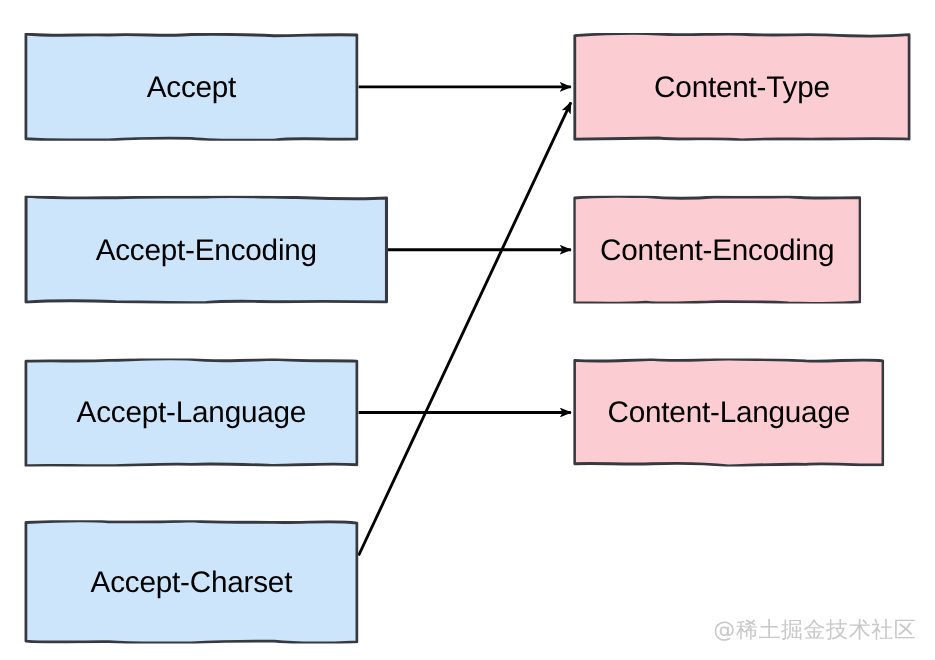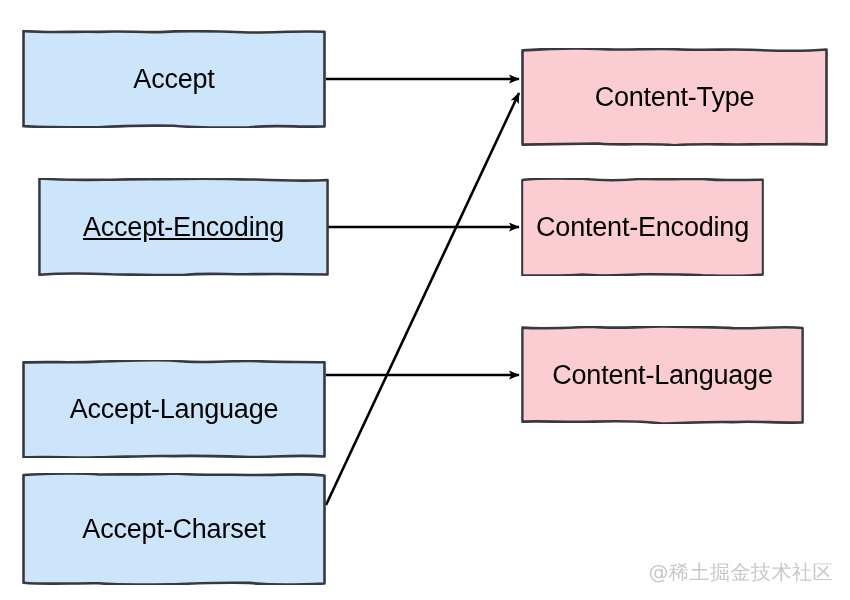--- a/index.html
+++ b/index.html
@@ -80,49 +80,49 @@
       </g>
   </svg>
 
   <div class="node-box" id="node-accept" style="left: 22px; top: 30px; width: 304px; height: 98px;">
     <svg class="node-shape" preserveAspectRatio="none" viewBox="0 0 304 98">
         <path d="M 1.5 0.8777323388203018 C 27.8375 3.4067798353909464, 54.175 0.9890620713305899, 76.75 1.8480692729766803 C 103.0875 0.41442901234567886, 129.425 3.534056927297668, 152 1.3466469478737997 C 178.3375 0.9563374485596707, 204.675 1.4244221536351165, 227.25 2.4901320301783265 C 253.5875 2.465838477366255, 279.925 0.8934910836762688, 302.5 1.7951911865569274 L 302.5 96.5 C 276.1625 97.37626543209876, 249.825 94.37459705075446, 227.25 97.37849108367627 C 200.9125 97.52095164609054, 174.575 98.10107338820302, 152 95.75669838820302 C 125.6625 95.3332304526749, 99.325 95.70625342935529, 76.75 97.24647976680384 C 50.4125 97.04643518518519, 24.075000000000003 97.82347050754458, 1.5 96.1645018861454 Z" fill="#cce5fa" stroke="#36393f" stroke-width="2.6" stroke-linejoin="round"></path>
       </svg>
     <span class="node-label">Accept</span>
   </div>
 
-  <div class="node-box" id="node-accept-encoding" style="left: 38px; top: 178px; width: 291px; height: 98px; text-decoration: underline;">
+  <div class="node-box" id="node-accept-encoding" style="left: 22px; top: 178px; width: 331px; height: 98px;">
     <svg class="node-shape" preserveAspectRatio="none" viewBox="0 0 304 98">
         <path d="M 1.5 0.5167335390946501 C 27.8375 2.5071073388203016, 54.175 1.9351714677640603, 76.75 1.7298173868312758 C 103.0875 0.6928429355281207, 129.425 1.4619564471879287, 152 1.0433641975308643 C 178.3375 0.09061556927297665, 204.675 1.3452229080932785, 227.25 1.5740406378600822 C 253.5875 2.5337585733882033, 279.925 3.418304183813443, 302.5 2.0385133744855968 L 302.5 96.5 C 276.1625 96.05560528120714, 249.825 95.71453360768176, 227.25 96.15344907407408 C 200.9125 96.8894890260631, 174.575 94.46724451303155, 152 97.03551440329218 C 125.6625 97.46874314128944, 99.325 96.50977023319616, 76.75 96.20137602880658 C 50.4125 95.22670096021947, 24.075000000000003 94.87544410150892, 1.5 96.76770061728395 Z" fill="#cce5fa" stroke="#36393f" stroke-width="2.6" stroke-linejoin="round"></path>
       </svg>
     <span class="node-label">Accept-Encoding</span>
   </div>
 
-  <div class="node-box" id="node-accept-language" style="left: 22px; top: 326px; width: 304px; height: 98px; margin-top: 34px;">
+  <div class="node-box" id="node-accept-language" style="left: 22px; top: 326px; width: 304px; height: 98px;">
     <svg class="node-shape" preserveAspectRatio="none" viewBox="0 0 304 98">
         <path d="M 1.5 2.3557347393689985 C 27.8375 1.6074348422496574, 54.175 2.881280864197531, 76.75 1.611565500685871 C 103.0875 0.9712568587105624, 129.425 -0.6101440329218106, 152 0.7400814471879286 C 178.3375 3.624893689986283, 204.675 1.2660236625514405, 227.25 0.6579492455418381 C 253.5875 2.601678669410151, 279.925 1.5431172839506173, 302.5 2.2818355624142663 L 302.5 96.5 C 276.1625 94.7349451303155, 249.825 97.05447016460906, 227.25 97.12840706447187 C 200.9125 96.25802640603567, 174.575 95.23341563786008, 152 96.11433041838134 C 125.6625 95.20425582990397, 99.325 97.31328703703704, 76.75 97.35627229080933 C 50.4125 97.80696673525377, 24.075000000000003 96.32741769547324, 1.5 97.3708993484225 Z" fill="#cce5fa" stroke="#36393f" stroke-width="2.6" stroke-linejoin="round"></path>
       </svg>
     <span class="node-label">Accept-Language</span>
   </div>
 
   <div class="node-box" id="node-accept-charset" style="left: 22px; top: 473px; width: 304px; height: 112px; border-radius: 29px;">
     <svg class="node-shape" preserveAspectRatio="none" viewBox="0 0 304 112">
         <path d="M 1.5 1.994735939643347 C 27.8375 0.7077623456790122, 54.175 -0.5726097393689988, 76.75 1.4933136145404664 C 103.0875 1.249670781893004, 129.425 1.7177554869684497, 152 0.43679869684499306 C 178.3375 2.7591718106995886, 204.675 1.186824417009602, 227.25 1.941857853223594 C 253.5875 2.6695987654320987, 279.925 -0.3320696159122085, 302.5 2.5251577503429354 L 302.5 110.5 C 276.1625 111.81428497942387, 249.825 112.39440672153636, 227.25 109.90336505486968 C 200.9125 109.62656378600823, 174.575 109.99958676268861, 152 111.3931464334705 C 125.6625 111.33976851851853, 99.325 112.11680384087792, 76.75 110.31116855281208 C 50.4125 109.98723251028807, 24.075000000000003 111.77939128943758, 1.5 109.77409807956104 Z" fill="#cce5fa" stroke="#36393f" stroke-width="2.6" stroke-linejoin="round"></path>
       </svg>
     <span class="node-label">Accept-Charset</span>
   </div>
 
-  <div class="node-box" id="node-content-type" style="left: 521px; top: 30px; width: 307px; height: 98px; margin-top: 18px;">
+  <div class="node-box" id="node-content-type" style="left: 521px; top: 30px; width: 307px; height: 98px;">
     <svg class="node-shape" preserveAspectRatio="none" viewBox="0 0 307 98">
         <path d="M 1.5 2.3897419410150893 C 28.099999999999998 0.6093998628257886, 54.699999999999996 -0.24206275720164627, 77.5 0.9020541838134432 C 104.1 2.641740397805213, 130.7 0.157253086419753, 153.5 1.1203849451303154 C 180.1 2.830562414266118, 206.7 0.7908281893004114, 229.5 1.761400891632373 C 256.1 3.009199245541838, 282.7 3.491995884773663, 305.5 1.5417686899862826 L 305.5 96.5 C 278.9 95.6109842249657, 252.3 96.29408950617284, 229.5 96.3781550068587 C 202.9 96.86925068587105, 176.3 95.43044238683127, 153.5 97.18722650891632 C 126.9 94.81733196159122, 100.30000000000001 97.73438786008231, 77.5 95.4856498628258 C 50.900000000000006 95.68856138545954, 24.300000000000004 96.23925925925926, 1.5 96.59009173525378 Z" fill="#fbcdd2" stroke="#36393f" stroke-width="2.6" stroke-linejoin="round"></path>
       </svg>
     <span class="node-label">Content-Type</span>
   </div>
 
-  <div class="node-box" id="node-content-encoding" style="left: 521px; top: 178px; width: 243px; height: 98px;">
+  <div class="node-box" id="node-content-encoding" style="left: 521px; top: 178px; width: 262px; height: 98px;">
     <svg class="node-shape" preserveAspectRatio="none" viewBox="0 0 307 98">
         <path d="M 1.5 2.0287431412894374 C 28.099999999999998 -0.29027263374485623, 54.699999999999996 0.7040466392318243, 77.5 0.7838022976680383 C 104.1 2.9201543209876544, 130.7 2.485152606310014, 153.5 0.81710219478738 C 180.1 1.9648405349794238, 206.7 0.7116289437585733, 229.5 0.8453094993141288 C 256.1 3.077119341563786, 282.7 1.6168089849108367, 305.5 1.7850908779149521 L 305.5 96.5 C 278.9 98.69032407407407, 252.3 97.63402606310014, 229.5 97.35311299725652 C 202.9 96.23778806584362, 176.3 96.1966135116598, 153.5 96.26604252400548 C 126.9 96.95284465020576, 100.30000000000001 98.53790466392319, 77.5 96.64054612482853 C 50.900000000000006 98.26882716049383, 24.300000000000004 97.6912328532236, 1.5 97.19329046639231 Z" fill="#fbcdd2" stroke="#36393f" stroke-width="2.6" stroke-linejoin="round"></path>
       </svg>
     <span class="node-label">Content-Encoding</span>
   </div>
 
   <div class="node-box" id="node-content-language" style="left: 521px; top: 326px; width: 283px; height: 98px;">
     <svg class="node-shape" preserveAspectRatio="none" viewBox="0 0 307 98">
         <path d="M 1.5 1.667744341563786 C 28.099999999999998 3.210054869684499, 54.699999999999996 1.6501560356652951, 77.5 0.6655504115226337 C 104.1 3.198568244170096, 130.7 0.4130521262002744, 153.5 0.5138194444444443 C 180.1 1.0991186556927297, 206.7 0.6324296982167351, 229.5 2.129218106995885 C 256.1 3.145039437585734, 282.7 -0.25837791495198914, 305.5 2.0284130658436217 L 305.5 96.5 C 278.9 97.36966392318244, 252.3 94.57396262002743, 229.5 96.12807098765433 C 202.9 95.60632544581618, 176.3 96.96278463648834, 153.5 97.54485853909465 C 126.9 94.6883573388203, 100.30000000000001 94.94142146776406, 77.5 95.59544238683128 C 50.900000000000006 96.44909293552811, 24.300000000000004 94.74320644718793, 1.5 95.59648919753086 Z" fill="#fbcdd2" stroke="#36393f" stroke-width="2.6" stroke-linejoin="round"></path>
       </svg>

